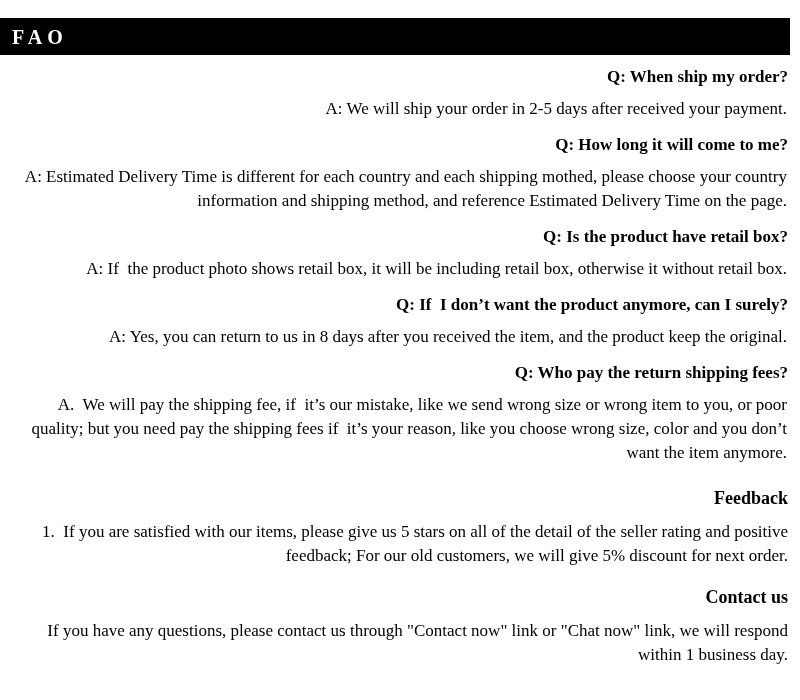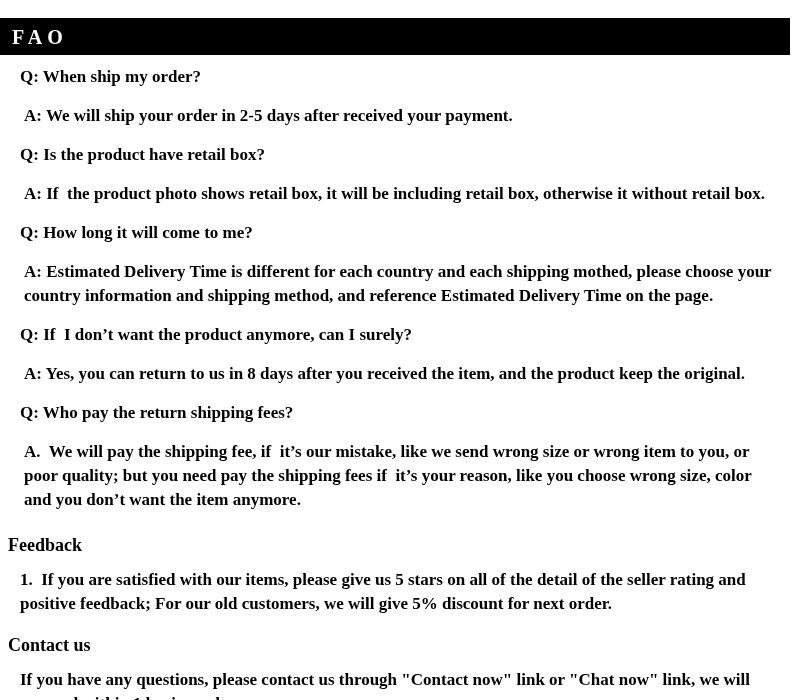--- a/index.html
+++ b/index.html
@@ -15,20 +15,21 @@
     color: #000000;
     -webkit-font-smoothing: antialiased;
   }
 
   .page {
     position: relative;
     width: 800px;
     height: 700px;
     box-sizing: border-box;
     padding: 9px;
+    text-align: right;
   }
 
   
   .faq-banner {
     position: absolute;
     left: 0;
     top: 18px;
     width: 790px;
     height: 37px;
     background: #000000;
@@ -60,42 +61,42 @@
   .q-line {
     font-size: 17px;
     font-weight: bold;
     line-height: 22px;
     margin: 0 0 9px 12px;
     white-space: pre-wrap;
   }
 
   .a-line {
     font-size: 17px;
-    font-weight: bold;
+    font-weight: normal;
     line-height: 24px;
-    margin: 16px;
+    margin: 1px;
     white-space: pre-wrap;
   }
 
   .section {
     margin-top: 22px;
   }
 
   .section-heading {
     font-size: 18px;
     font-weight: bold;
     line-height: 22px;
     margin: 0 0 11px 0;
   }
 
   .section-para {
     font-size: 17px;
-    font-weight: bold;
+    font-weight: normal;
     line-height: 24px;
-    margin: 12px;
+    margin: 0;
     white-space: pre-wrap;
   }
 
   .section-para + .section-para {
     margin-top: 0;
   }
 
   .contact-section {
     margin-top: 18px;
   }
@@ -110,27 +111,27 @@
   </div>
 
   <div class="content">
 
     <div class="qa-block">
       <p class="q-line">Q: When ship my order?</p>
       <p class="a-line">A: We will ship your order in 2-5 days after received your payment.</p>
     </div>
 
     <div class="qa-block">
-      <p class="q-line">Q: Is the product have retail box?</p>
-      <p class="a-line">A: If  the product photo shows retail box, it will be including retail box, otherwise it without retail box.</p>
+      <p class="q-line">Q: How long it will come to me?</p>
+      <p class="a-line">A: Estimated Delivery Time is different for each country and each shipping mothed, please choose your country information and shipping method, and reference Estimated Delivery Time on the page.</p>
     </div>
 
     <div class="qa-block">
-      <p class="q-line">Q: How long it will come to me?</p>
-      <p class="a-line">A: Estimated Delivery Time is different for each country and each shipping mothed, please choose your country information and shipping method, and reference Estimated Delivery Time on the page.</p>
+      <p class="q-line">Q: Is the product have retail box?</p>
+      <p class="a-line">A: If  the product photo shows retail box, it will be including retail box, otherwise it without retail box.</p>
     </div>
 
     <div class="qa-block">
       <p class="q-line">Q: If  I don’t want the product anymore, can I surely?</p>
       <p class="a-line">A: Yes, you can return to us in 8 days after you received the item, and the product keep the original.</p>
     </div>
 
     <div class="qa-block">
       <p class="q-line">Q: Who pay the return shipping fees?</p>
       <p class="a-line">A.  We will pay the shipping fee, if  it’s our mistake, like we send wrong size or wrong item to you, or poor quality; but you need pay the shipping fees if  it’s your reason, like you choose wrong size, color and you don’t want the item anymore.</p>

